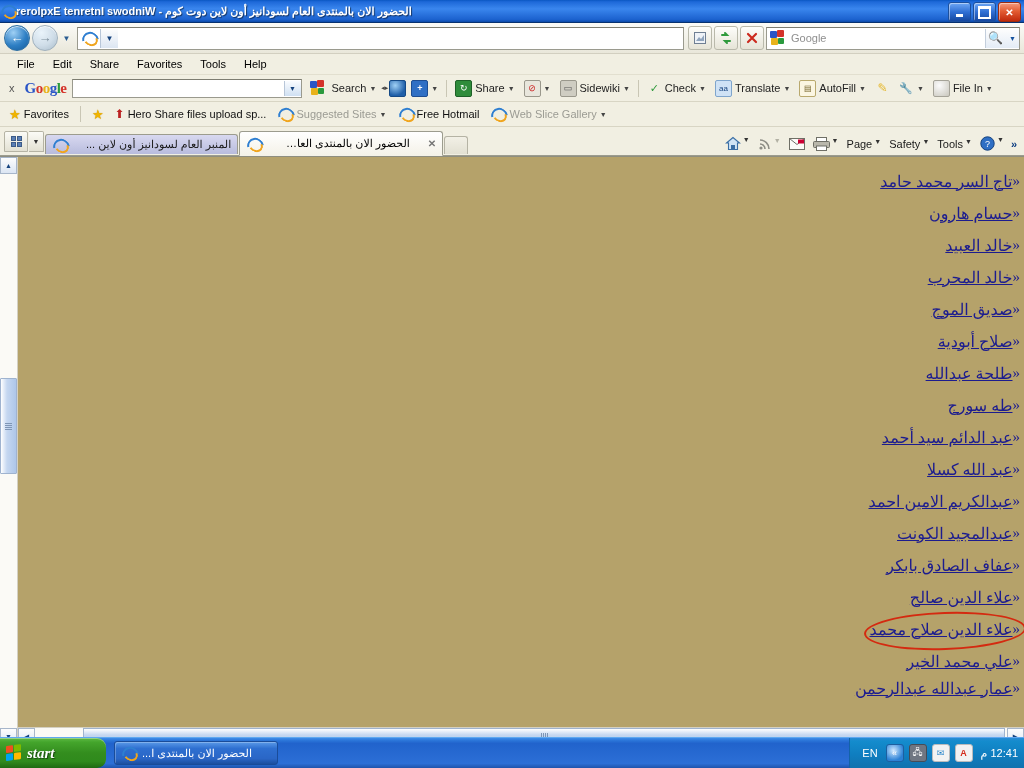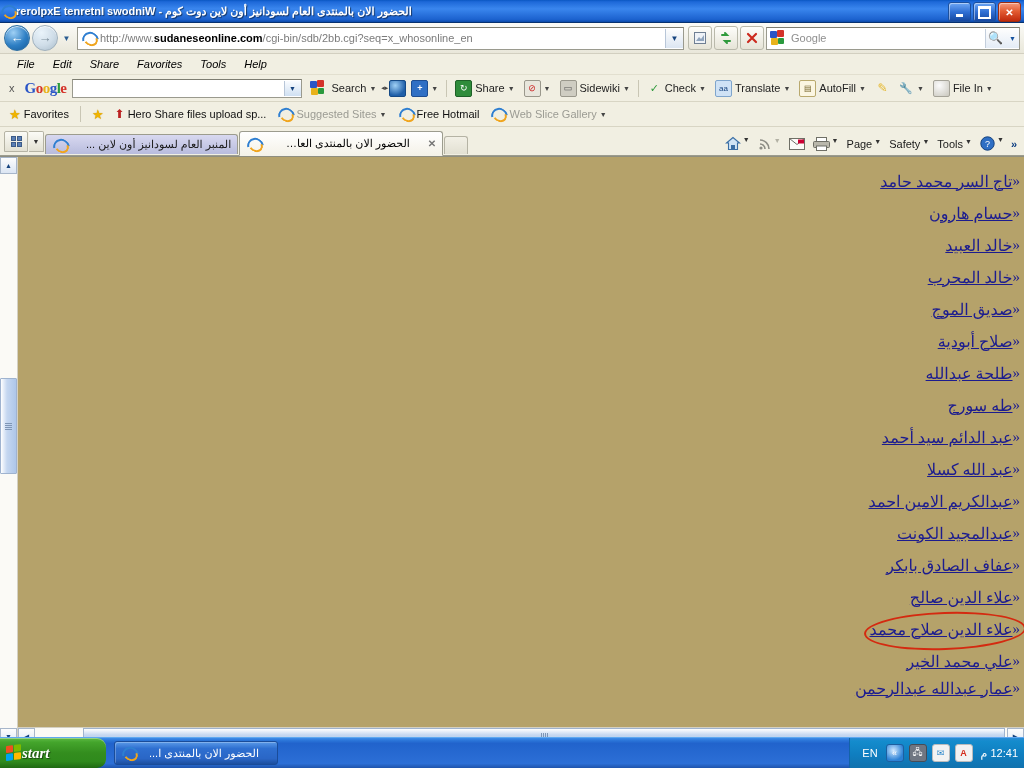--- a/index.html
+++ b/index.html
@@ -87,21 +87,21 @@
 
   
   .gicon{width:16px;height:16px;position:relative;flex:0 0 16px;margin:0 3px;}
   .gicon i{position:absolute;display:block;border-radius:1px;}
 
   
   .menubar{
     height:20px;flex:0 0 20px;background:#f1efe2;border-bottom:1px solid #e2dfcf;
     display:flex;align-items:center;padding-left:8px;gap:0;
   }
-  .menubar .mi{padding:2px 9px;font-size:11px;color:#000;font-style:italic;}
+  .menubar .mi{padding:2px 9px;font-size:11px;color:#000;}
 
   
   .gtoolbar{
     height:26px;flex:0 0 26px;background:#f1efe2;border-bottom:1px solid #d8d5c4;
     display:flex;align-items:center;padding:0 4px;gap:1px;white-space:nowrap;
   }
   .gt-x{padding:0 5px;color:#555;font-size:11px;}
   .gt-logo{font-size:15px;font-weight:bold;letter-spacing:-.5px;padding:0 4px;font-family:"Liberation Serif",serif;}
   .gt-logo .b{color:#2a55c7}.gt-logo .r{color:#d4332a}.gt-logo .y{color:#e8b21a}.gt-logo .g{color:#2a9a3e}
   .gt-input{
@@ -234,31 +234,31 @@
 
   
   .taskbar{
     position:absolute;left:0;bottom:0;width:1024px;height:30px;
     background:linear-gradient(to bottom,#3f8ce8 0%,#2a74d8 9%,#2163cc 18%,#2c6fd6 85%,#1f54ac 100%);
     border-top:1px solid #5fa8f0;display:flex;align-items:center;
   }
   .startbtn{
     width:100px;height:30px;flex:0 0 100px;
     background:linear-gradient(to bottom,#5fbb45 0%,#44a52c 14%,#338d1e 50%,#2f8a1c 78%,#1f6a12 100%);
-    border-radius:0 9px 9px 0;display:flex;align-items:center;padding-left:6px;
+    border-radius:0 9px 9px 0;display:flex;align-items:center;gap:5px;padding-left:6px;
     box-shadow:inset 0 1px 0 rgba(255,255,255,.35);
   }
   .startbtn .flag{width:16px;height:16px;display:grid;grid-template-columns:7px 7px;grid-template-rows:7px 7px;gap:1px;transform:skewY(-8deg);}
   .startbtn .flag i{display:block;border-radius:1px;}
   .startbtn .txt{color:#fff;font-size:15px;font-weight:bold;font-style:italic;
     font-family:"Liberation Serif",serif;text-shadow:1px 1px 1px rgba(0,0,0,.5);}
   .taskitem{
     margin-left:8px;height:22px;min-width:150px;max-width:170px;
     background:linear-gradient(to bottom,#5a9ae8,#2e6fd0 30%,#2a66c6 75%,#1d4f9f);
-    border:1px solid #1a4c99;border-radius:3px;display:flex;align-items:center;gap:12px;padding:0 6px;
+    border:1px solid #1a4c99;border-radius:3px;display:flex;align-items:center;gap:5px;padding:0 6px;
     color:#fff;font-size:11px;box-shadow:inset 1px 1px 0 rgba(255,255,255,.25);
   }
   .taskitem .lb{white-space:nowrap;overflow:hidden;text-overflow:ellipsis;direction:rtl;}
   .tray{
     margin-left:auto;height:30px;display:flex;align-items:center;gap:5px;padding:0 6px 0 9px;
     background:linear-gradient(to bottom,#2a8ad4 0%,#148ccd 10%,#0f7ec0 55%,#1172ae 100%);
     border-left:1px solid #1263a8;color:#fff;font-size:11px;
   }
   .tray .lang{font-size:11px;color:#fff;padding:0 3px;}
   .tray .tico{width:16px;height:16px;border-radius:3px;display:flex;align-items:center;justify-content:center;font-size:9px;color:#fff;}
@@ -300,21 +300,20 @@
     <div class="navcircle back">
         <span class="arr">←</span>
       </div>
     <div class="navcircle fwd">
         <span class="arr">→</span>
       </div>
     <div class="histdrop">▼</div>
 
     <div class="addrwrap">
       <span class="ieswirl addr-ie"></span>
-      <span class="addr-txt"><span>http://www.</span><b>sudaneseonline.com</b><span>/cgi-bin/sdb/2bb.cgi?seq=x_whosonline_en</span></span>
       <span class="addr-drop">▼</span>
     </div>
 
     <div class="tbtn framed">
       <svg width="14" height="14" viewBox="0 0 14 14">
           <rect x="1.5" y="1.5" width="11" height="11" fill="#eef2f7" stroke="#6f7f93"></rect>
           <path d="M3 10l3-4 2 2 3-4v6z" fill="#8fa4bd"></path>
         </svg>
     </div>
     <div class="tbtn framed">

